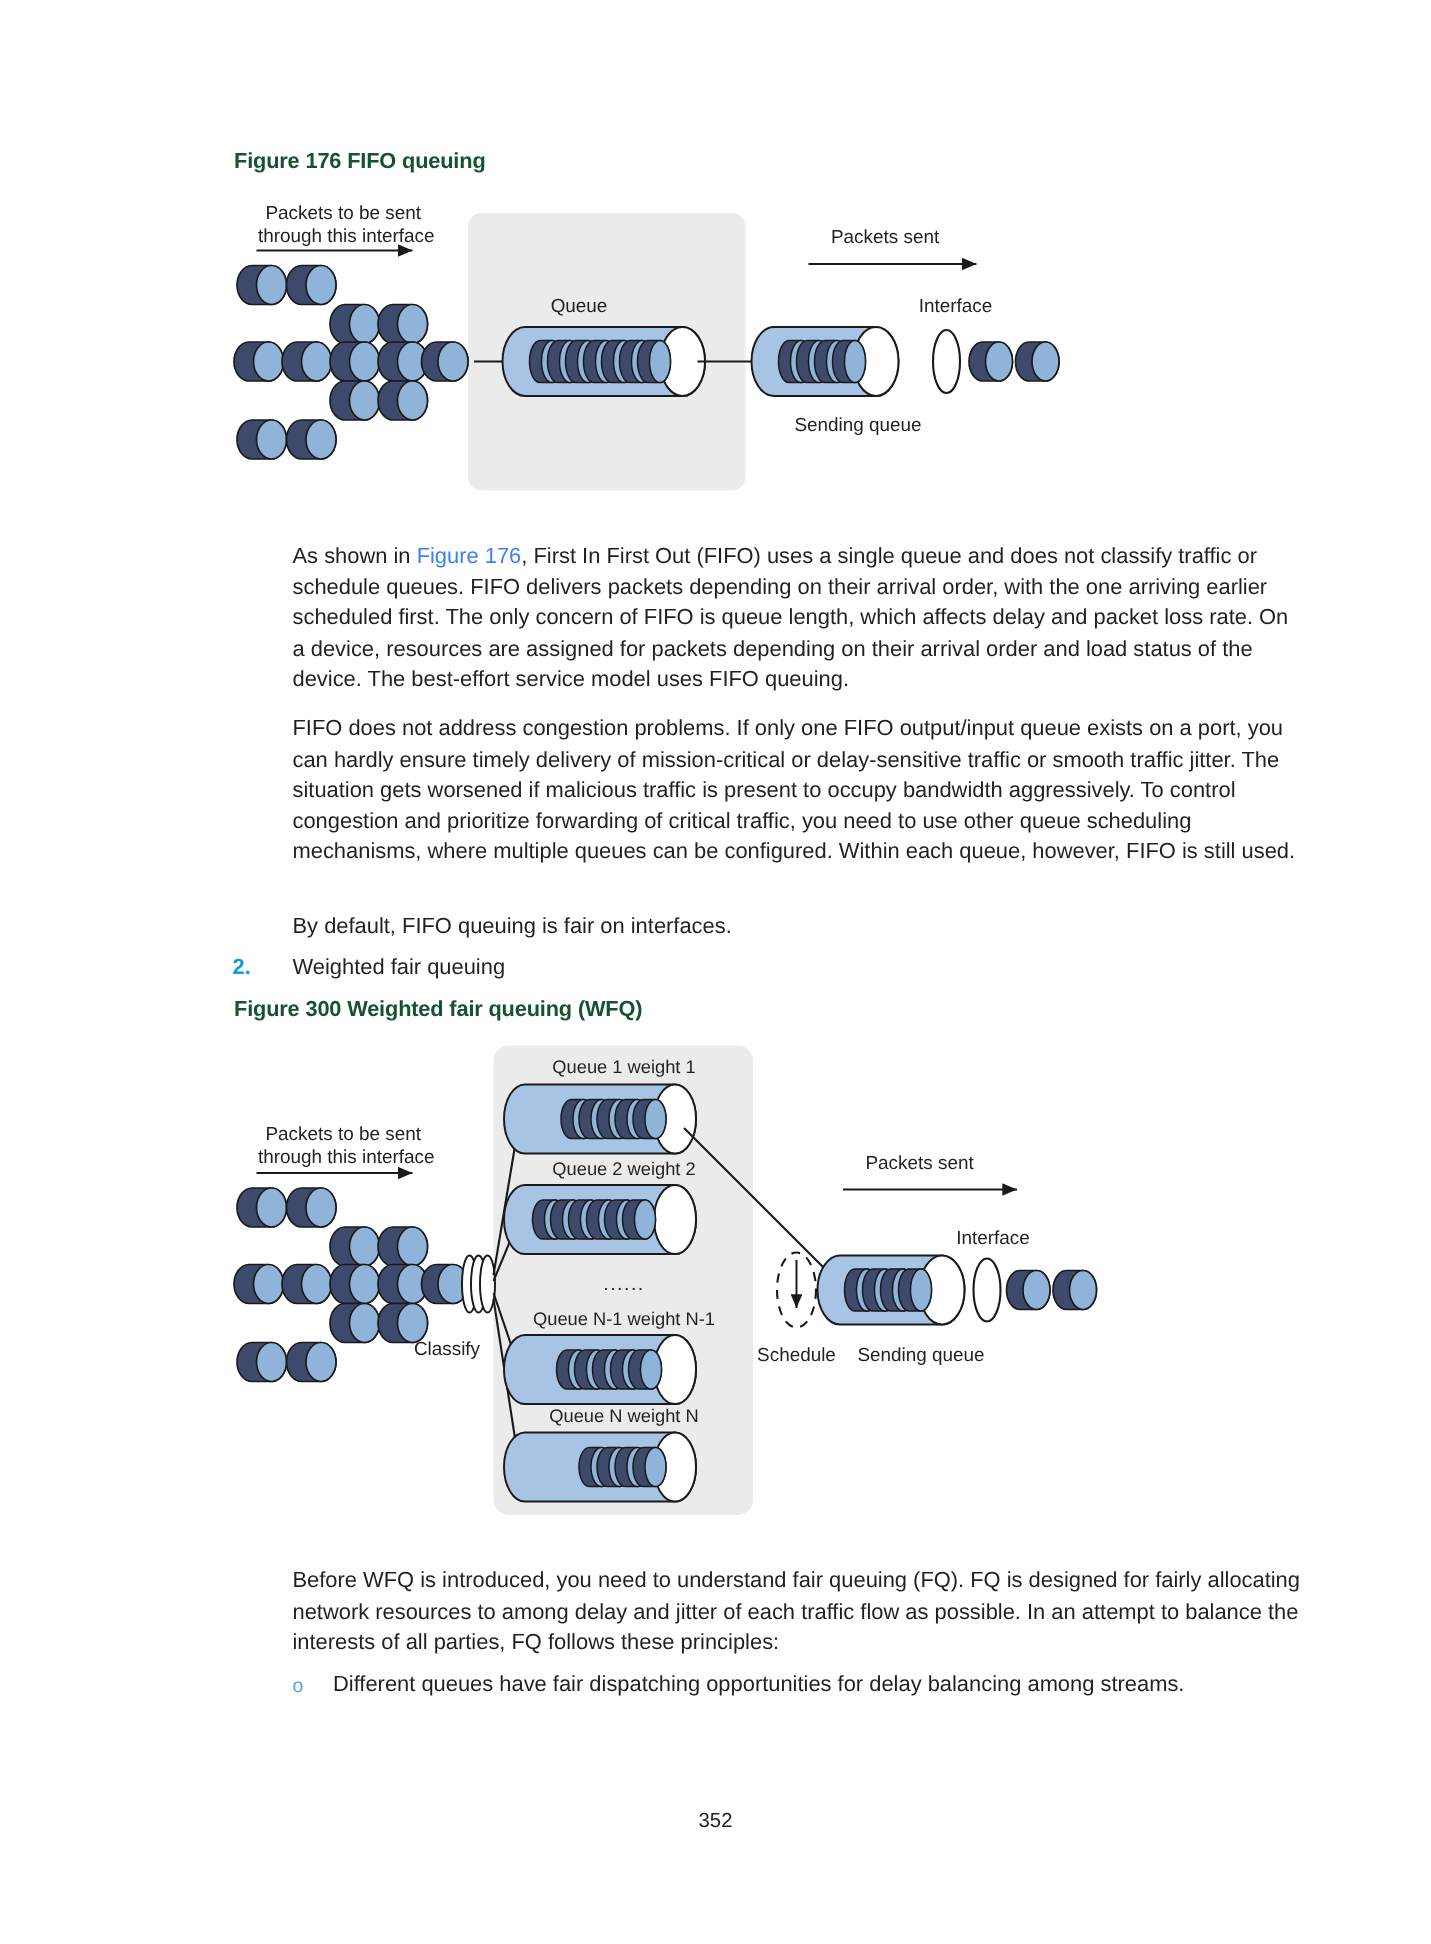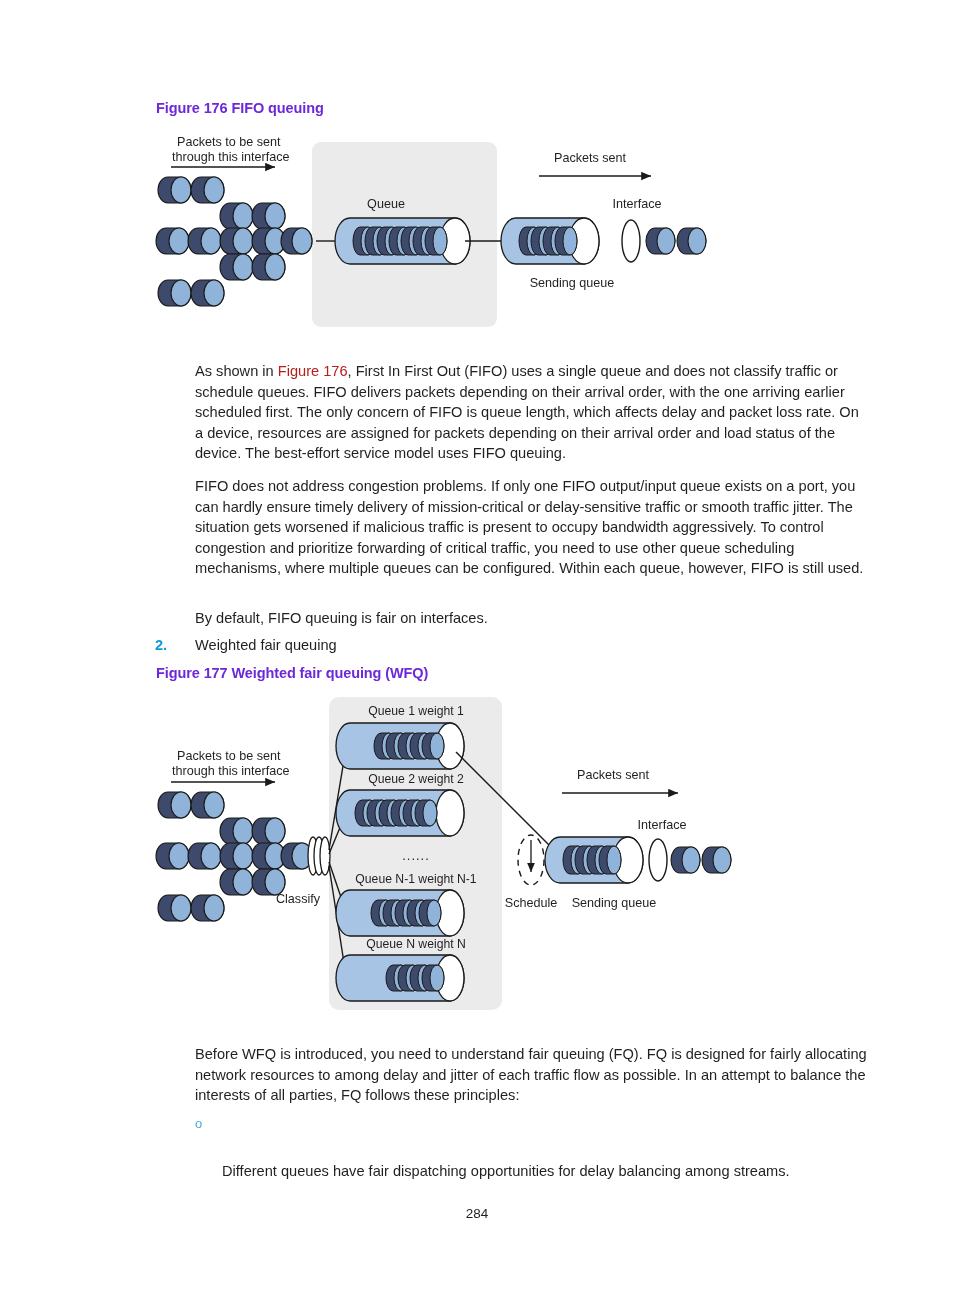--- a/index.html
+++ b/index.html
@@ -13,32 +13,32 @@
     color: #231f20;
     overflow: hidden;
   }
   .page { position: absolute; inset: 0; }
 
   
   .fig-heading {
     position: absolute;
     font-size: 14.5px;
     font-weight: bold;
-    color: #6d28d9;
+    color: #14532d;
     letter-spacing: -0.1px;
     white-space: nowrap;
   }
   .body-para {
     position: absolute;
     font-size: 14.6px;
     line-height: 20.5px;
     color: #231f20;
     text-align: left;
   }
-  .link-blue { color: #b91c1c; }
+  .link-blue { color: #3b82f6; }
 
   .numlist {
     position: absolute;
     font-size: 14.6px;
     line-height: 20.5px;
   }
   .numlist .num {
     position: absolute; left: 0; top: 0;
     color: #0d9ddb; font-weight: bold;
   }
@@ -46,21 +46,21 @@
 
   .bullet-row {
     position: absolute;
     font-size: 14.6px;
     line-height: 20.5px;
   }
   .bullet-row .mark {
     position: absolute; left: 0; top: 1px;
     color: #4aa8dd; font-size: 13px;
   }
-  .bullet-row .txt { display: block; margin-left: 27px; margin-top: 48px; }
+  .bullet-row .txt { display: block; margin-left: 27px; }
 
   .page-number {
     position: absolute;
     width: 100%;
     text-align: center;
     font-size: 13.5px;
     color: #231f20;
   }
 
   
@@ -253,21 +253,21 @@
 
   <div class="body-para" style="left:195px; top:476px; width:672px;">FIFO does not address congestion problems. If only one FIFO output/input queue exists on a port, you can hardly ensure timely delivery of mission-critical or delay-sensitive traffic or smooth traffic jitter. The situation gets worsened if malicious traffic is present to occupy bandwidth aggressively. To control congestion and prioritize forwarding of critical traffic, you need to use other queue scheduling mechanisms, where multiple queues can be configured. Within each queue, however, FIFO is still used.</div>
 
   <div class="body-para" style="left:195px; top:608px; width:672px;">By default, FIFO queuing is fair on interfaces.</div>
 
   <div class="numlist" style="left:155px; top:635px; width:600px;">
     <span class="num">2.</span>
     <span class="txt">Weighted fair queuing</span>
   </div>
 
-  <div class="fig-heading" style="left:156px; top:665px;">Figure 177 Weighted fair queuing (WFQ)</div>
+  <div class="fig-heading" style="left:156px; top:665px;">Figure 300 Weighted fair queuing (WFQ)</div>
 
   <div class="figure" style="left:150px; top:690px; width:620px; height:330px;">
     <svg width="620" height="330" viewBox="0 0 620 330" xmlns="http://www.w3.org/2000/svg">
       <defs>
         <marker id="ah2" markerWidth="8" markerHeight="8" refX="7" refY="3" orient="auto">
           <path d="M0,0 L7,3 L0,6 z" fill="#1a1a1a"></path>
         </marker>
         <marker id="ah2b" markerWidth="9" markerHeight="9" refX="7.5" refY="3.2" orient="auto">
           <path d="M0,0 L7.5,3.2 L0,6.4 z" fill="#1a1a1a"></path>
         </marker>
@@ -514,15 +514,15 @@
     </svg>
   </div>
 
   <div class="body-para" style="left:195px; top:1044px; width:672px;">Before WFQ is introduced, you need to understand fair queuing (FQ). FQ is designed for fairly allocating network resources to among delay and jitter of each traffic flow as possible. In an attempt to balance the interests of all parties, FQ follows these principles:</div>
 
   <div class="bullet-row" style="left:195px; top:1113px; width:672px;">
     <span class="mark">o</span>
     <span class="txt">Different queues have fair dispatching opportunities for delay balancing among streams.</span>
   </div>
 
-  <div class="page-number" style="top:1206px;">284</div>
+  <div class="page-number" style="top:1206px;">352</div>
 
 </div>
 
 </body></html>

